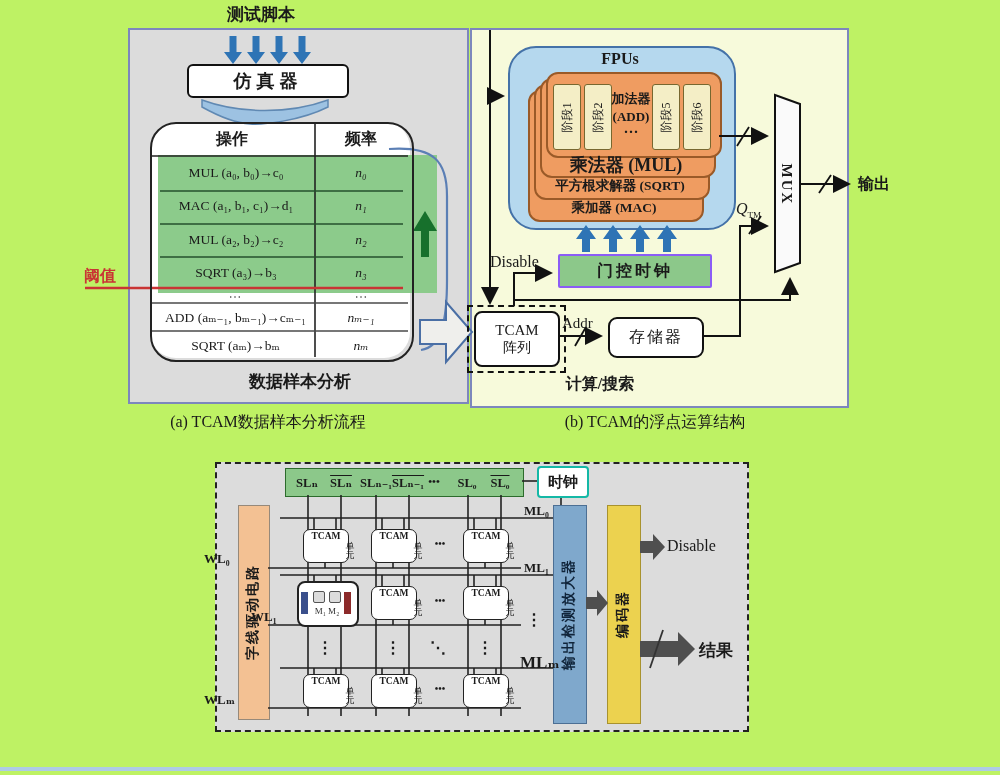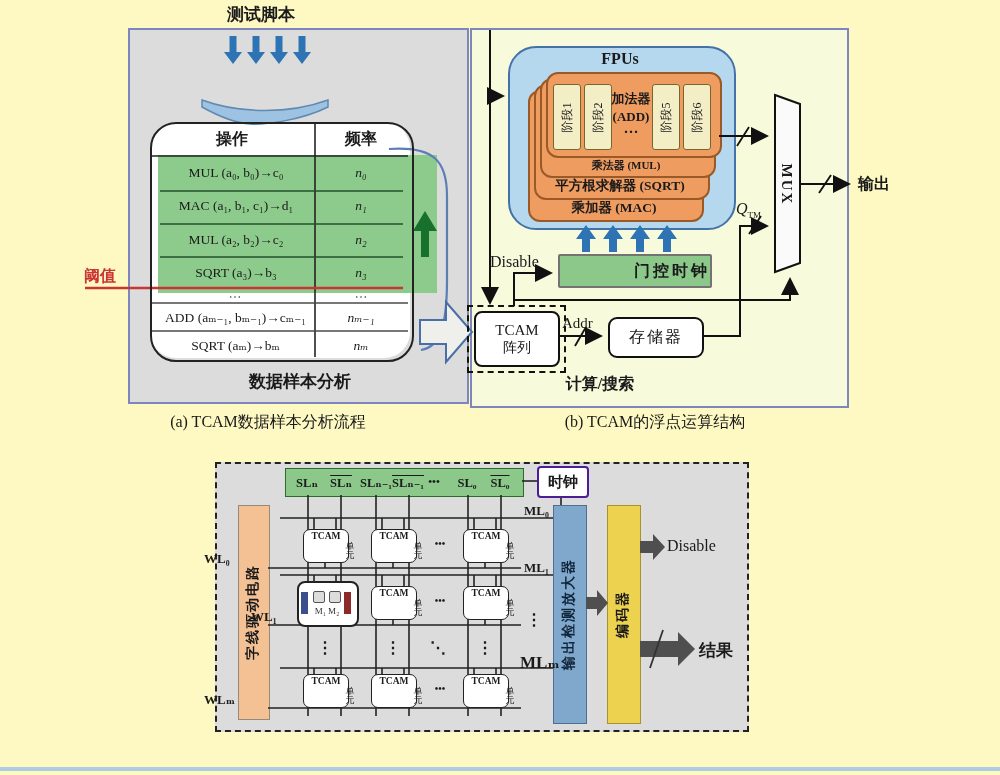--- a/index.html
+++ b/index.html
@@ -1,16 +1,16 @@
 <!DOCTYPE html>
 <html><head>
 <meta charset="utf-8">
 <style>
   html,body{margin:0;padding:0;background:#eef0ee;}
-  #page{position:relative;width:1000px;height:775px;background:#fef9c3;overflow:hidden;
+  #page{position:relative;width:1000px;height:775px;background:#bef264;overflow:hidden;
         font-family:"Liberation Serif","DejaVu Serif",serif;}
   .a{position:absolute;}
   .t{font-family:"Liberation Serif","DejaVu Serif",serif;color:#1a1a1a;}
   .c{display:flex;align-items:center;justify-content:center;text-align:center;}
   .z0{z-index:0}.z1{z-index:1}.z2{z-index:2}.z3{z-index:3}.z4{z-index:4}
   .nw{white-space:nowrap;}
   .rotccw{transform:rotate(-90deg);white-space:nowrap;}
   .rotcw{transform:rotate(90deg);white-space:nowrap;}
   .ovl{text-decoration:overline;}
   svg{position:absolute;left:0;top:0;pointer-events:none;}
@@ -148,20 +148,23 @@
     </g>
     <g fill="#4f4f4f">
       <polygon points="586,597 597,597 597,590 608,603 597,616 597,609 586,609"></polygon>
       <polygon points="640,541 653,541 653,534 665,547 653,560 653,553 640,553"></polygon>
       <polygon points="640,641 678,641 678,632 695,649 678,666 678,657 640,657"></polygon>
     </g>
     <line x1="663" y1="630" x2="650" y2="668" stroke="#333" stroke-width="1.8"></line>
   </svg>
 
   <div class="a z3 t c nw" style="left:209px;top:2px;width:104px;height:24px;font-size:17px;font-weight:600;">测试脚本</div>
+  <div class="a z3 t c" style="left:187px;top:64px;width:158px;height:30px;background:#fff;border:2.5px solid #111;border-radius:6px;">
+    <span style="font-size:18px;font-weight:600;letter-spacing:5px;">仿真器</span>
+  </div>
 
   <div class="a z3" style="left:150px;top:122px;width:260px;height:236px;border:2.5px solid #222;border-radius:26px;"></div>
   <div class="a z3 t c" style="left:182px;top:128px;width:100px;height:22px;font-size:16px;font-weight:700;">操作</div>
   <div class="a z3 t c" style="left:321px;top:128px;width:80px;height:22px;font-size:16px;font-weight:700;">频率</div>
 
   <div class="a z3 t c nw" style="left:162px;top:162px;width:148px;height:22px;font-size:13.5px;">MUL (a₀, b₀)→c₀</div>
   <div class="a z3 t c" style="left:330px;top:162px;width:62px;height:22px;font-size:13.5px;font-style:italic;">n₀</div>
   <div class="a z3 t c nw" style="left:162px;top:195px;width:148px;height:22px;font-size:13.5px;">MAC (a₁, b₁, c₁)→d₁</div>
   <div class="a z3 t c" style="left:330px;top:195px;width:62px;height:22px;font-size:13.5px;font-style:italic;">n₁</div>
   <div class="a z3 t c nw" style="left:162px;top:229px;width:148px;height:22px;font-size:13.5px;text-align:right;">MUL (a₂, b₂)→c₂</div>
@@ -193,51 +196,51 @@
     <span class="t rotccw" style="font-size:12px;">阶段5</span>
     </div>
   <div class="a z3 c" style="left:683px;top:84px;width:26px;height:64px;background:#f4eec6;border:1.5px solid #77672f;border-radius:3px;">
     <span class="t rotccw" style="font-size:12px;">阶段6</span>
     </div>
 
   <div class="a z3 t c nw" style="left:601px;top:90px;width:60px;height:18px;font-size:13px;font-weight:600;">加法器</div>
   <div class="a z3 t c nw" style="left:601px;top:108px;width:60px;height:18px;font-size:13px;font-weight:600;">(ADD)</div>
   <div class="a z3 t c nw" style="left:601px;top:124px;width:60px;height:16px;font-size:15px;font-weight:700;">···</div>
 
-  <div class="a z3 t c nw" style="left:546px;top:156px;width:160px;height:18px;font-size:11px;font-weight:600;">乘法器 (MUL)</div>
+  <div class="a z3 t c nw" style="left:546px;top:156px;width:160px;height:18px;font-size:18px;font-weight:600;">乘法器 (MUL)</div>
   <div class="a z3 t c nw" style="left:536px;top:177px;width:168px;height:18px;font-size:13.5px;font-weight:600;">平方根求解器 (SQRT)</div>
   <div class="a z3 t c nw" style="left:530px;top:199px;width:168px;height:18px;font-size:13.5px;font-weight:600;">乘加器 (MAC)</div>
 
   <div class="a z3 c" style="left:762px;top:134px;width:50px;height:100px;">
     <span class="t rotcw" style="font-size:15px;font-weight:600;letter-spacing:2px;">MUX</span>
     </div>
 
   <div class="a z3 t nw" style="left:490px;top:253px;font-size:16px;">Disable</div>
-  <div class="a z3 c" style="left:558px;top:254px;width:150px;height:30px;background:#8cc88a;border:2px solid #737373;border-radius:2px;justify-content:flex-end;">
+  <div class="a z3 c" style="left:558px;top:254px;width:150px;height:30px;background:#8cc88a;border:2px solid #8b5cf6;border-radius:2px;">
     <span class="t" style="font-size:16px;font-weight:700;letter-spacing:3px;">门控时钟</span>
     </div>
 
   <div class="a z3" style="left:467px;top:305px;width:95px;height:64px;border:2.5px dashed #111;"></div>
   <div class="a z3 c" style="left:474px;top:311px;width:82px;height:52px;background:#fff;border:2px solid #111;border-radius:8px;flex-direction:column;">
     <span class="t" style="font-size:15px;line-height:1.15;">TCAM</span>
     <span class="t" style="font-size:14px;line-height:1.15;">阵列</span>
   </div>
   <div class="a z3 t nw" style="left:562px;top:315px;font-size:15px;">Addr</div>
   <div class="a z3 c" style="left:608px;top:317px;width:92px;height:37px;background:#fff;border:2px solid #111;border-radius:9px;">
     <span class="t" style="font-size:16px;letter-spacing:2px;">存储器</span>
     </div>
 
   <div class="a z3 t nw" style="left:736px;top:200px;font-size:16px;">
     <span style="font-style:italic;">Q</span><sub style="font-size:9px;">TM</sub>
   </div>
   <div class="a z3 t nw" style="left:858px;top:174px;font-size:16px;font-weight:600;">输出</div>
   <div class="a z3 t c nw" style="left:540px;top:372px;width:120px;height:24px;font-size:16px;font-weight:600;">计算/搜索</div>
   <div class="a z3 t c nw" style="left:525px;top:410px;width:260px;height:24px;font-size:16px;">(b) TCAM的浮点运算结构</div>
 
-  <div class="a z3 c" style="left:537px;top:466px;width:48px;height:28px;background:#fff;border:2px solid #4c1d95;border-radius:4px;">
+  <div class="a z3 c" style="left:537px;top:466px;width:48px;height:28px;background:#fff;border:2px solid #14b8a6;border-radius:4px;">
     <span class="t" style="font-size:15px;font-weight:600;">时钟</span>
     </div>
 
   <div class="a z3 t c nw" style="left:293px;top:474px;width:28px;height:18px;font-size:12.5px;font-weight:600;">SLₙ</div>
   <div class="a z3 t c nw ovl" style="left:327px;top:474px;width:28px;height:18px;font-size:12.5px;font-weight:600;">SLₙ</div>
   <div class="a z3 t c nw" style="left:359px;top:474px;width:34px;height:18px;font-size:12.5px;font-weight:600;">SLₙ₋₁</div>
   <div class="a z3 t c nw ovl" style="left:391px;top:474px;width:34px;height:18px;font-size:12.5px;font-weight:600;">SLₙ₋₁</div>
   <div class="a z3 t c nw" style="left:424px;top:472px;width:20px;height:18px;font-size:11px;font-weight:700;">•••</div>
   <div class="a z3 t c nw" style="left:453px;top:474px;width:28px;height:18px;font-size:12.5px;font-weight:600;">SL₀</div>
   <div class="a z3 t c nw ovl" style="left:486px;top:474px;width:28px;height:18px;font-size:12.5px;font-weight:600;">SL₀</div>

